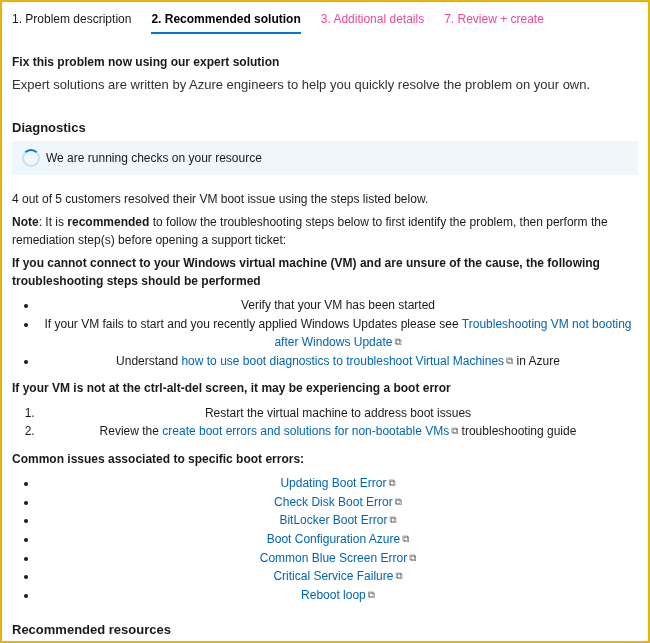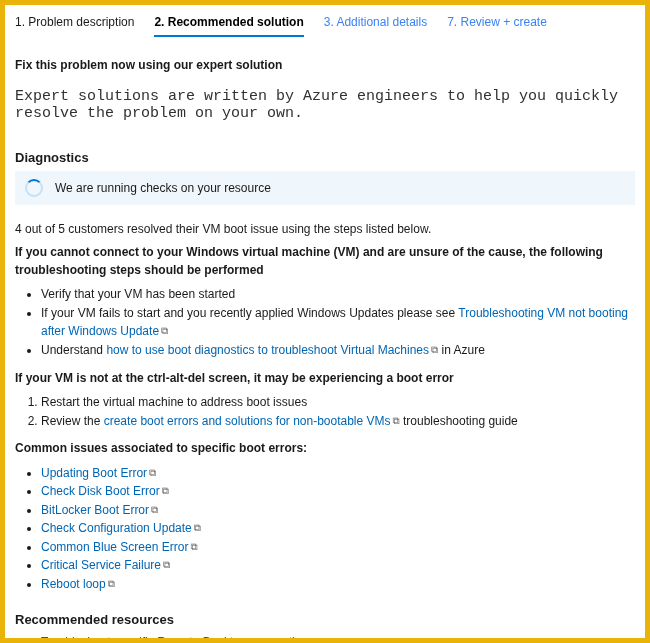--- a/index.html
+++ b/index.html
@@ -7,79 +7,79 @@
     padding: 0;
     font-family: "Segoe UI", Arial, sans-serif;
     font-size: 12px;
     color: #1b1a19;
     background: #fff;
   }
   .frame {
     box-sizing: border-box;
     width: 650px;
     height: 643px;
-    border: 5px solid #eab308;
+    border: 2px solid #eab308;
     padding: 6px 10px 10px 10px;
     overflow: hidden;
   }
   .tabs {
     display: flex;
     gap: 20px;
     border-bottom: 1px solid transparent;
     margin-bottom: 10px;
   }
   .tab {
     padding: 4px 0 6px 0;
-    color: #3b82f6;
+    color: #ec4899;
     cursor: pointer;
     white-space: nowrap;
   }
   .tab.active {
     color: #000000;
     font-weight: 600;
     border-bottom: 2px solid #0078d4;
   }
   .tab.visited { color: #1b1a19; }
   h2.headline {
     font-size: 12px;
     font-weight: 700;
     margin: 20px 0 4px 0;
   }
   .subtext {
-    font-size: 15px;
+    font-size: 13px;
     color: #323130;
-    margin: 16px 0 28px 0;
-    font-family: Liberation Mono, monospace;
+    margin: 8px 0 28px 0;
   }
   .section-title {
     font-size: 13px;
     font-weight: 700;
     margin: 18px 0 6px 0;
   }
   .diag-banner {
     background: #eff6fc;
     display: flex;
     align-items: center;
-    gap: 12px;
+    gap: 6px;
     padding: 8px 10px;
     margin: 6px 0 16px 0;
     font-size: 12px;
   }
   .spinner {
     width: 14px;
     height: 14px;
     border-radius: 50%;
     border: 2px solid #c7e0f4;
     border-top-color: #0078d4;
   }
   .para { font-size: 12px; margin: 6px 0; line-height: 1.45; }
   .bold { font-weight: 700; }
   ul.bullets, ol.nums {
     margin: 4px 0 10px 0;
     padding-left: 26px;
+    text-align: center;
   }
   ul.bullets li, ol.nums li {
     font-size: 12px;
     line-height: 1.55;
   }
   a.link {
     color: #0065b3;
     text-decoration: none;
     cursor: pointer;
   }
@@ -108,20 +108,23 @@
   <div class="section-title">Diagnostics</div>
 
   <div class="diag-banner">
     <div class="spinner"></div>
     <span>We are running checks on your resource</span>
   </div>
 
   <div class="para">4 out of 5 customers resolved their VM boot issue using the steps listed below.</div>
 
 
+  <div class="para">
+    <span class="bold">Note</span><span>: It is </span><span class="bold">recommended</span><span> to follow the troubleshooting steps below to first identify the problem, then perform the remediation step(s) before opening a support ticket:</span>
+  </div>
 
   <div class="para bold">If you cannot connect to your Windows virtual machine (VM) and are unsure of the cause, the following troubleshooting steps should be performed</div>
 
   <ul class="bullets">
     <li>Verify that your VM has been started</li>
     <li>
       <span>If your VM fails to start and you recently applied Windows Updates please see </span><a class="link">Troubleshooting VM not booting after Windows Update</a><span class="ext-icon">⧉</span>
     </li>
     <li>
       <span>Understand </span><a class="link">how to use boot diagnostics to troubleshoot Virtual Machines</a><span class="ext-icon">⧉</span><span> in Azure</span>
@@ -136,21 +139,21 @@
       <span>Review the </span><a class="link">create boot errors and solutions for non-bootable VMs</a><span class="ext-icon">⧉</span><span> troubleshooting guide</span>
     </li>
   </ol>
 
   <div class="para bold">Common issues associated to specific boot errors:</div>
 
   <ul class="bullets">
     <li><a class="link">Updating Boot Error</a><span class="ext-icon">⧉</span></li>
     <li><a class="link">Check Disk Boot Error</a><span class="ext-icon">⧉</span></li>
     <li><a class="link">BitLocker Boot Error</a><span class="ext-icon">⧉</span></li>
-    <li><a class="link">Check Configuration Update</a><span class="ext-icon">⧉</span></li>
+    <li><a class="link">Boot Configuration Azure</a><span class="ext-icon">⧉</span></li>
     <li><a class="link">Common Blue Screen Error</a><span class="ext-icon">⧉</span></li>
     <li><a class="link">Critical Service Failure</a><span class="ext-icon">⧉</span></li>
     <li><a class="link">Reboot loop</a><span class="ext-icon">⧉</span></li>
   </ul>
 
   <div class="section-title">Recommended resources</div>
 
   <ul class="bullets">
     <li><a class="link">Troubleshoot specific Remote Desktop connection errors</a><span class="ext-icon">⧉</span></li>
 

